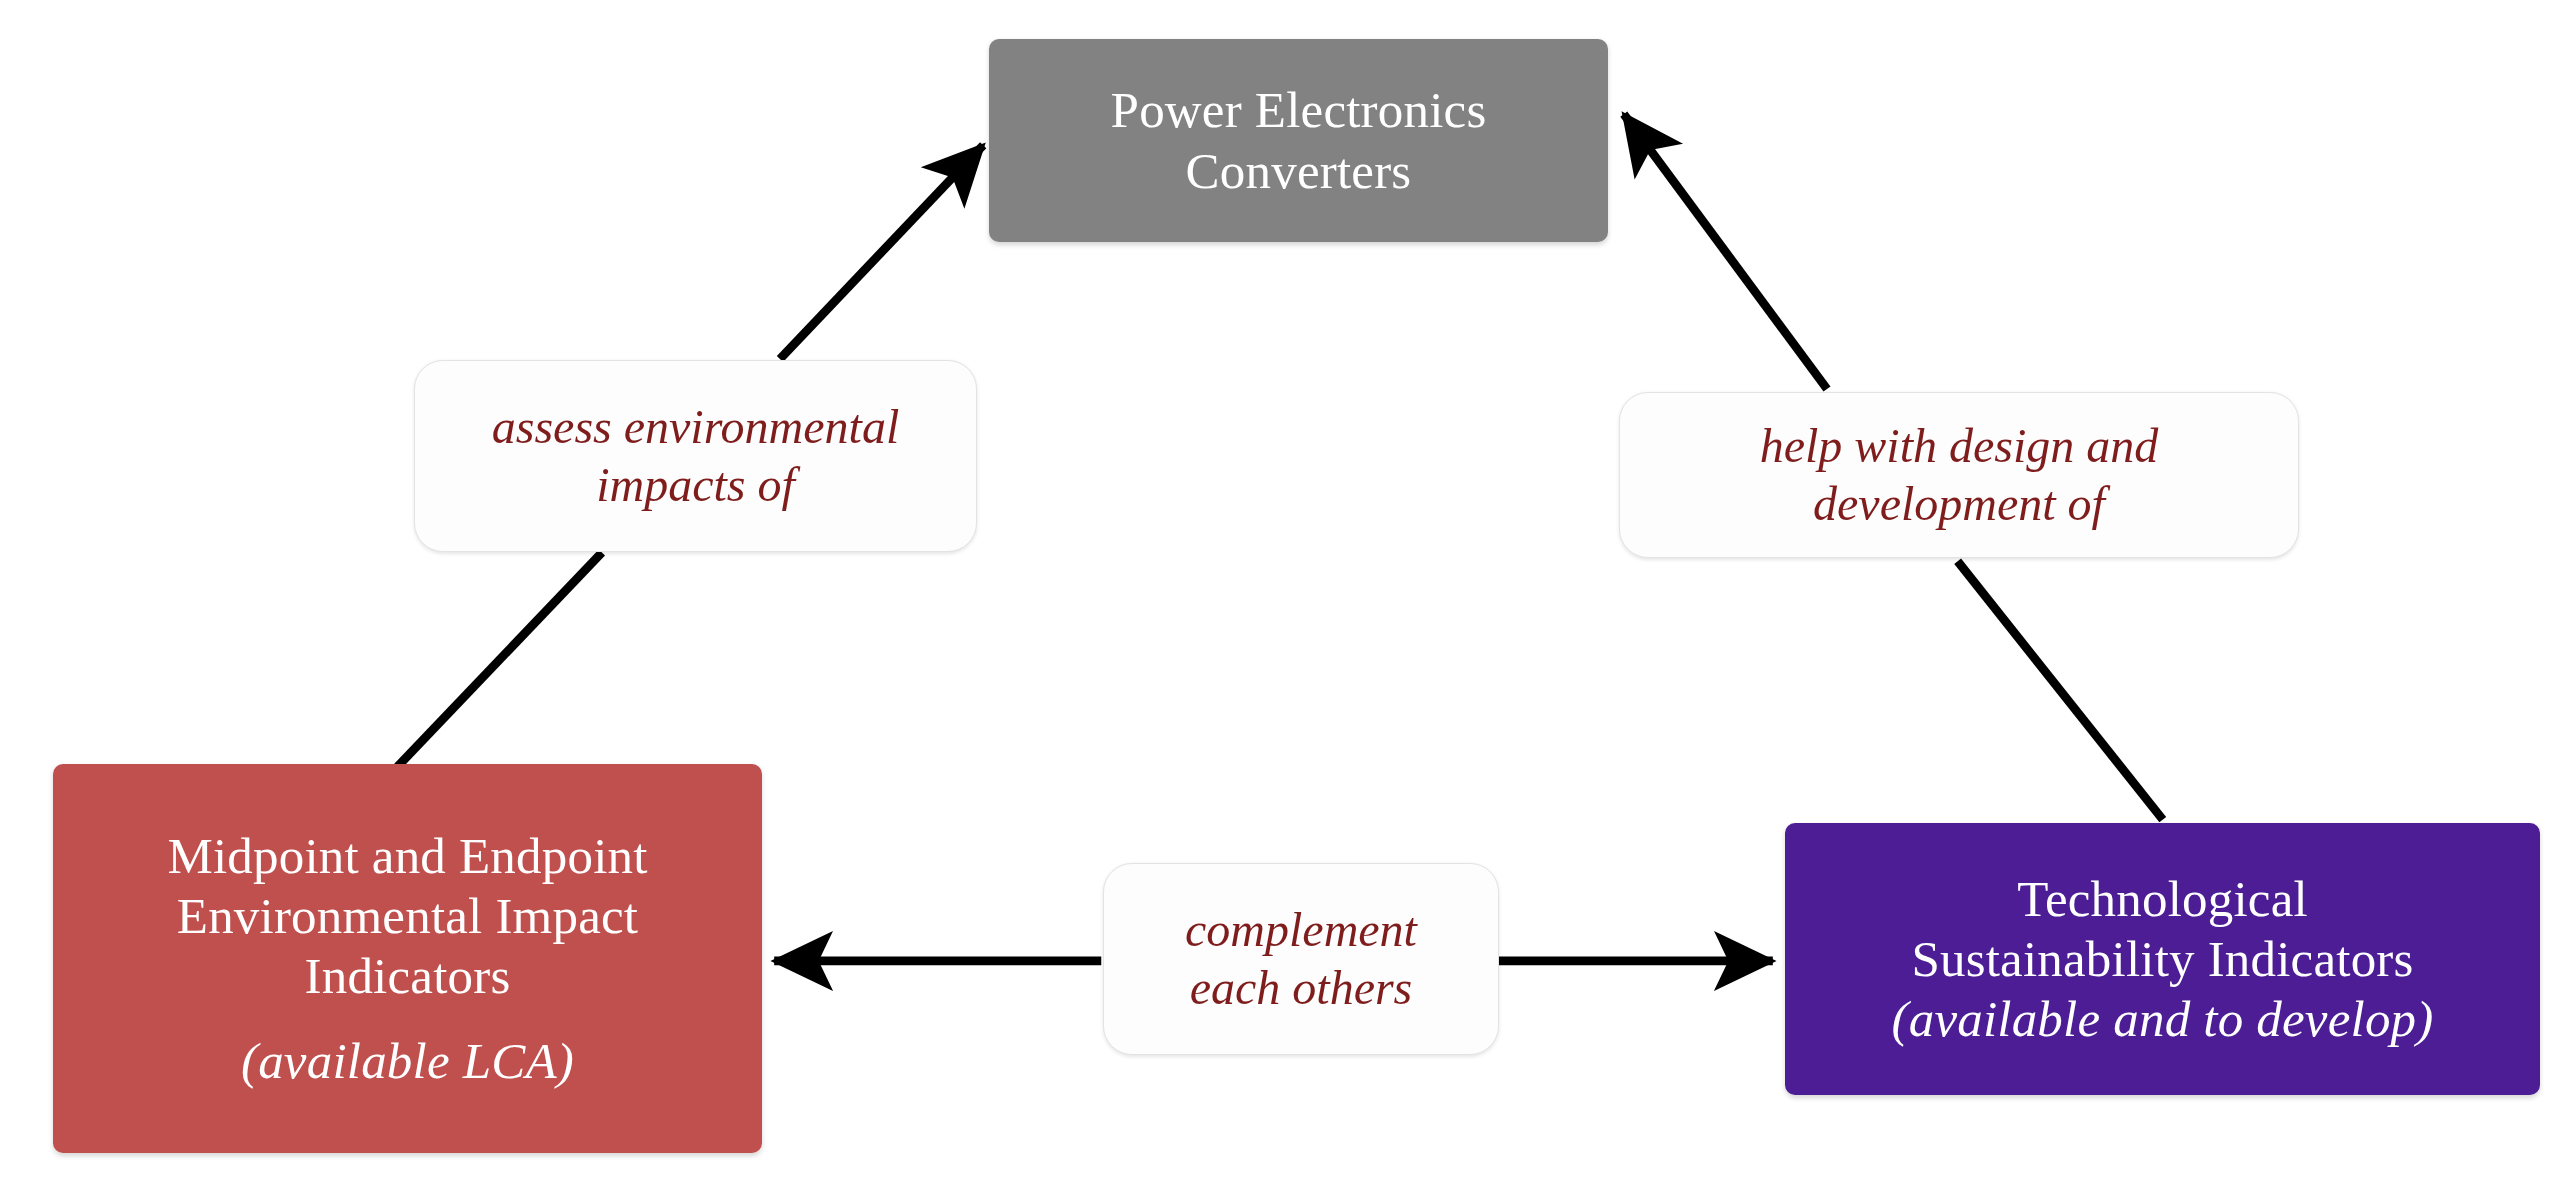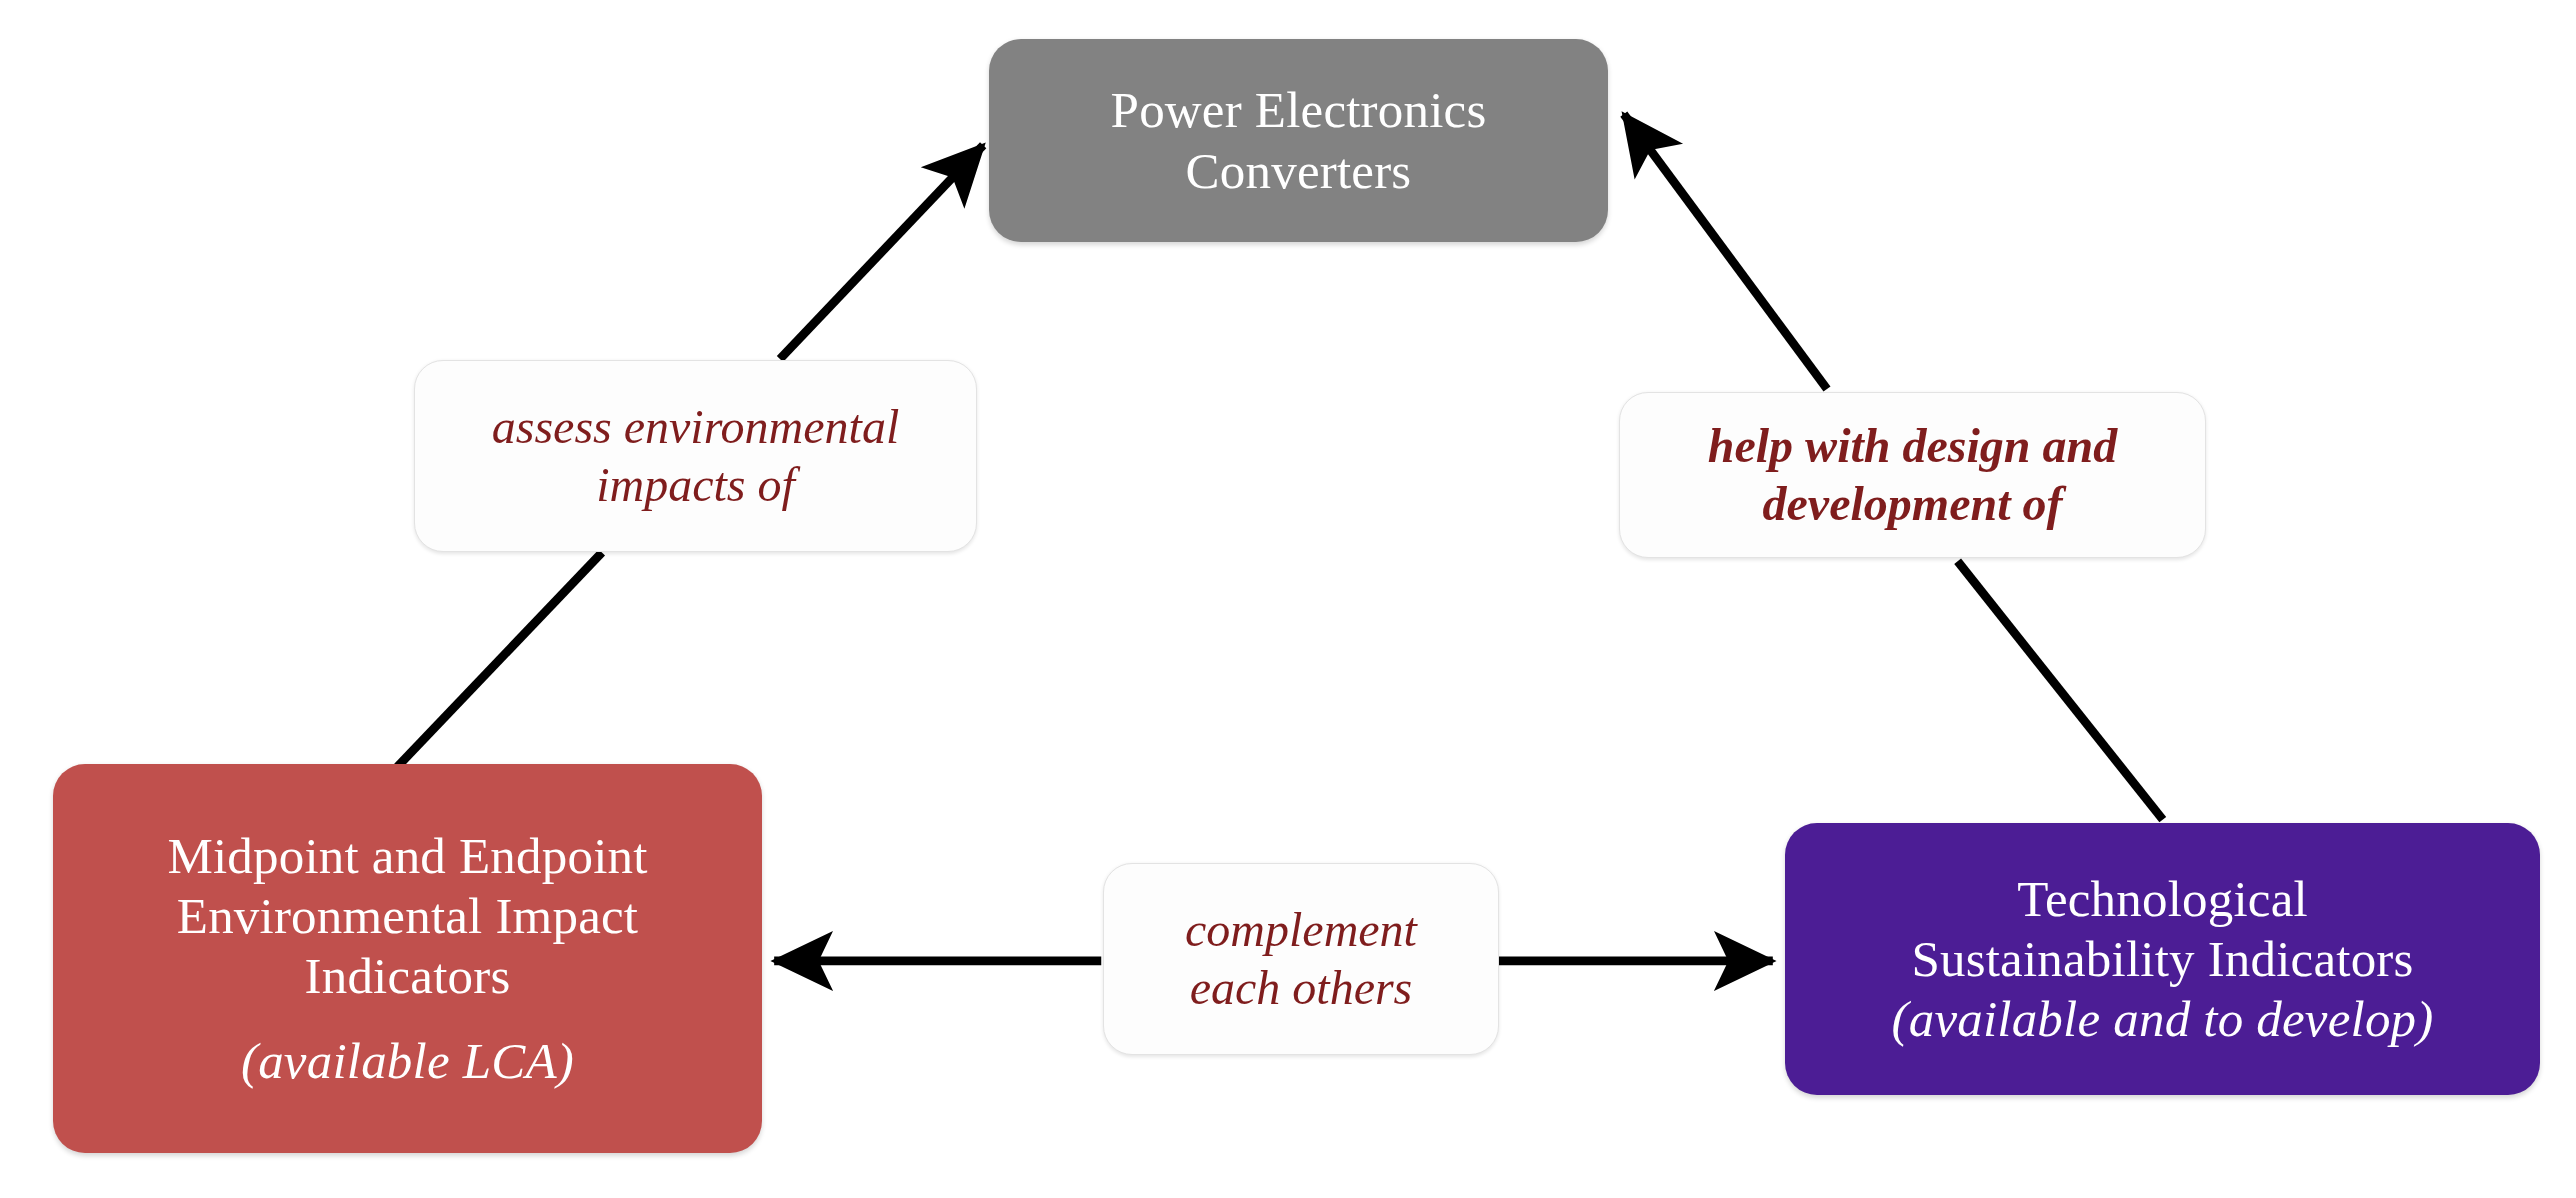--- a/index.html
+++ b/index.html
@@ -26,21 +26,21 @@
   
   .node {
     position: absolute;
     box-sizing: border-box;
     display: flex;
     flex-direction: column;
     align-items: center;
     justify-content: center;
     text-align: center;
     color: #ffffff;
-    border-radius: 32px;
+    border-radius: 10px;
     line-height: 1.18;
     letter-spacing: 0.2px;
     box-shadow: 0 2.9px 4.8px rgba(0,0,0,0.16);
   }
   .node .ttl { display: block; }
   .node .sub {
     display: block;
     font-style: italic;
   }
 
@@ -82,21 +82,21 @@
     font-size: 48px;
     line-height: 1.2;
     box-shadow: 0 1.9px 3.9px rgba(0,0,0,0.10);
   }
   #lbl-assess {
     left: 414px; top: 360px;
     width: 563px; height: 192px;
   }
   #lbl-help {
     left: 1619px; top: 392px;
-    width: 587px; height: 166px; font-weight: bold;
+    width: 680px; height: 166px;
   }
   #lbl-complement {
     left: 1103px; top: 863px;
     width: 396px; height: 192px;
   }
 </style>
 </head>
 <body>
 
 <div id="canvas">

